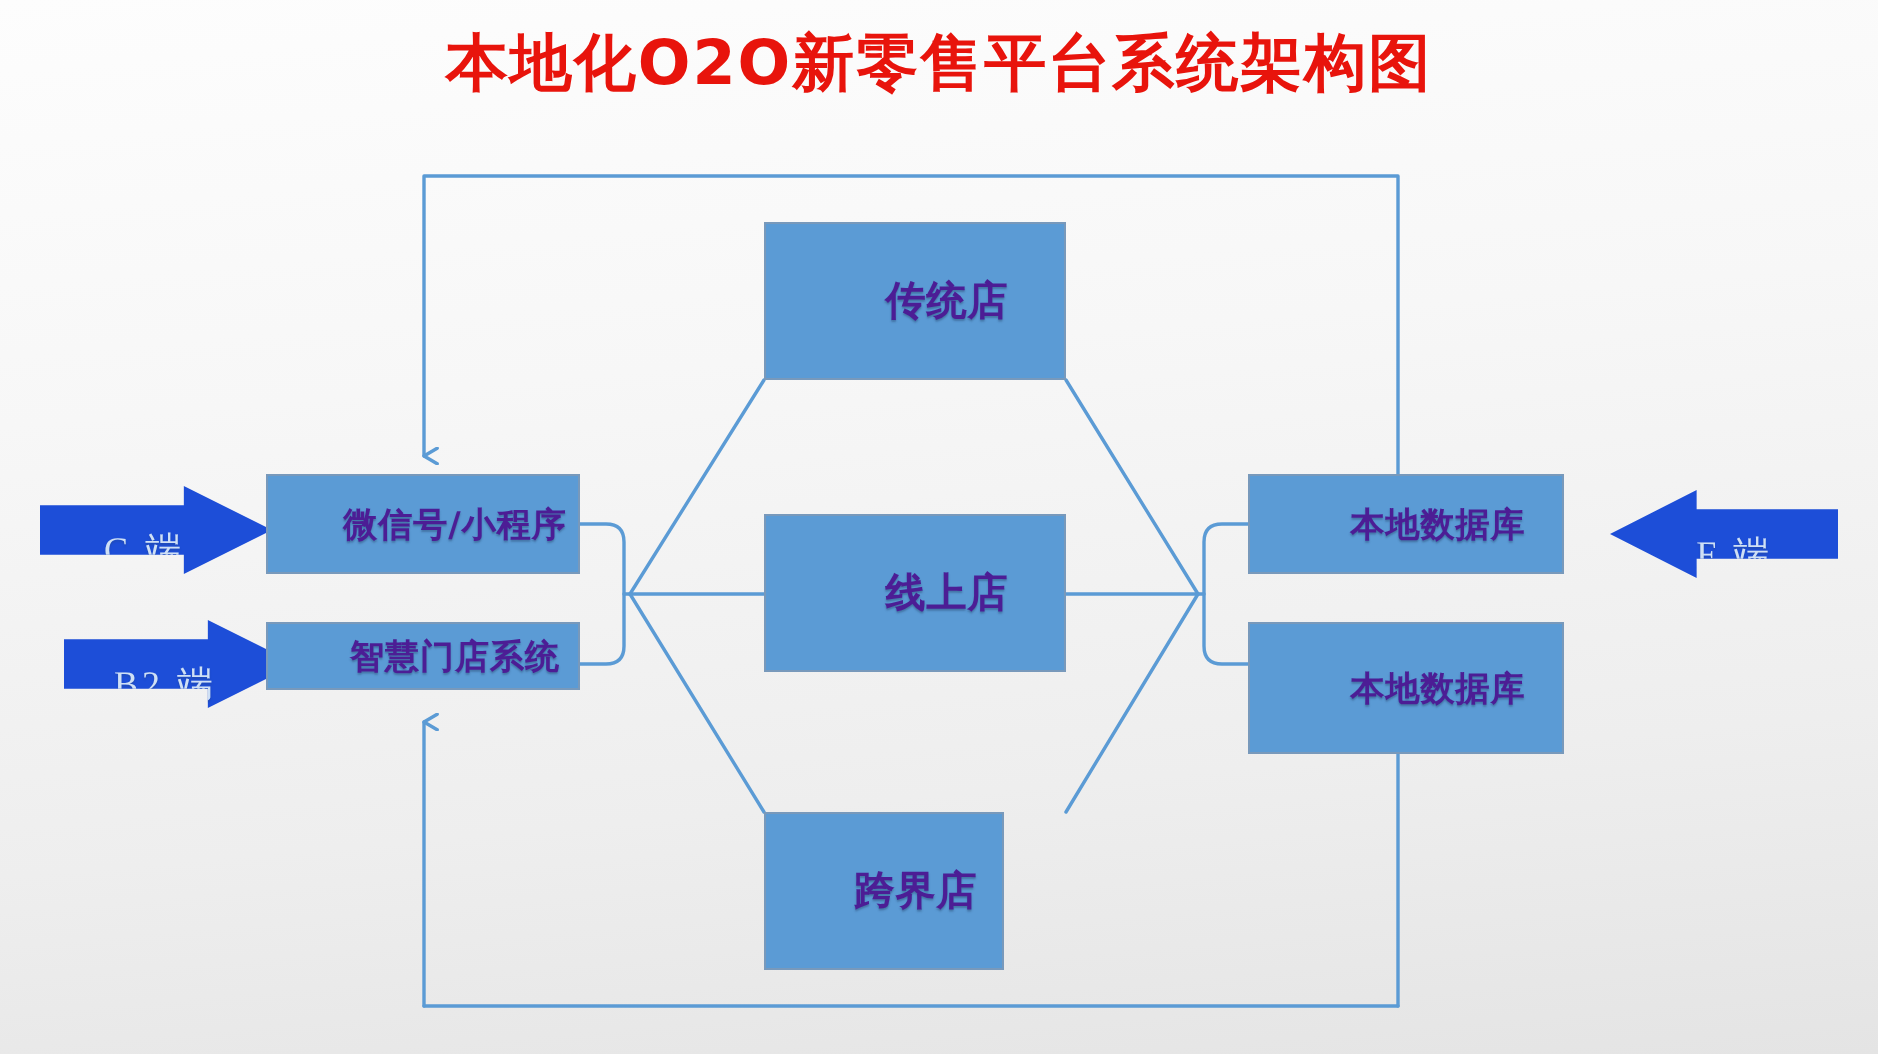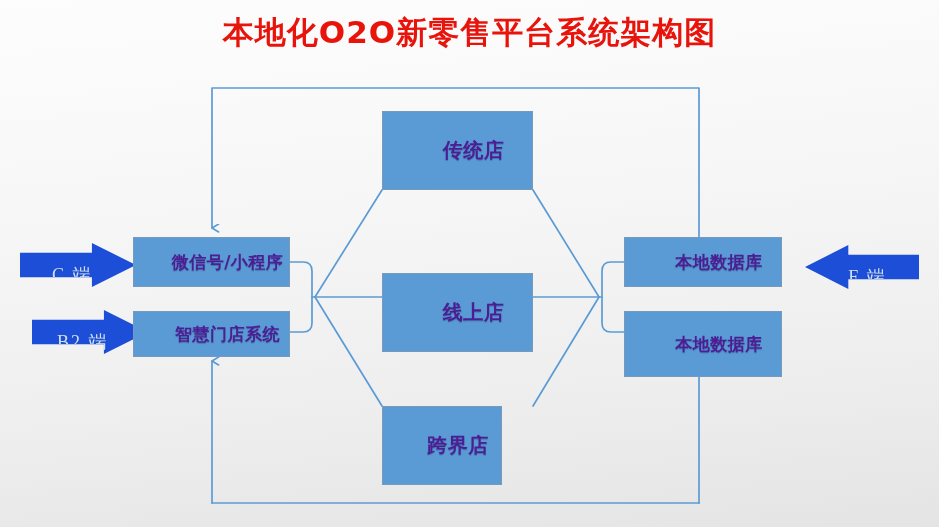--- a/index.html
+++ b/index.html
@@ -119,29 +119,29 @@
   </div>
 
   <div class="arrow right" style="left:32px;top:310px;width:116px;height:44px;">
     <span class="lbl serif">B2 端</span>
   </div>
 
   <div class="box small" style="left:133px;top:237px;width:157px;height:50px;">
     <span>微信号/小程序</span>
   </div>
 
-  <div class="box small" style="left:133px;top:311px;width:157px;height:46px;">
+  <div class="box small" style="left:133px;top:311px;width:157px;height:34px;">
     <span>智慧门店系统</span>
   </div>
 
   <div class="box mid" style="left:382px;top:111px;width:151px;height:79px;">
     <span>传统店</span>
   </div>
 
-  <div class="box mid" style="left:382px;top:273px;width:151px;height:79px;">
+  <div class="box mid" style="left:382px;top:257px;width:151px;height:79px;">
     <span>线上店</span>
   </div>
 
   <div class="box mid" style="left:382px;top:406px;width:120px;height:79px;">
     <span>跨界店</span>
   </div>
 
   <div class="box small" style="left:624px;top:237px;width:158px;height:50px;">
     <span>本地数据库</span>
   </div>

